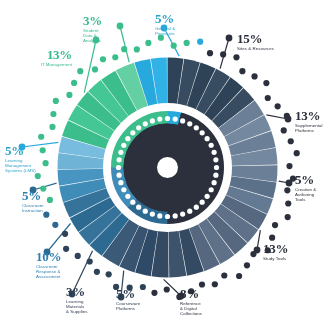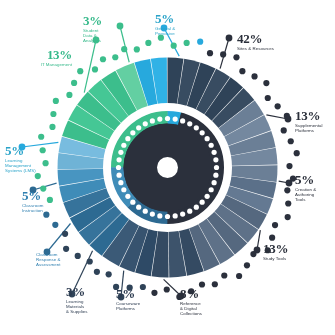--- a/index.html
+++ b/index.html
@@ -247,21 +247,21 @@
 Analytics</span>
   </div>
 
   <div class="lbl teal ta-l" style="left:155px;top:13px;width:45px;">
     <span class="pct">5%</span>
     <span class="nm">General &amp;
 Pervasive</span>
   </div>
 
   <div class="lbl dark ta-l" style="left:237px;top:33px;width:70px;">
-    <span class="pct">42%</span>
+    <span class="pct">15%</span>
     <span class="nm">Sites &amp; Resources</span>
   </div>
 
   <div class="lbl dark ta-l" style="left:295px;top:110px;width:44px;">
     <span class="pct">13%</span>
     <span class="nm">Supplemental
 Platforms</span>
   </div>
 
   <div class="lbl dark ta-l" style="left:295px;top:174px;width:42px;">
@@ -290,20 +290,21 @@
   </div>
 
   <div class="lbl navy ta-l" style="left:66px;top:286px;width:48px;">
     <span class="pct">3%</span>
     <span class="nm">Learning
 Materials
 &amp; Supplies</span>
   </div>
 
   <div class="lbl blue ta-l" style="left:36px;top:251px;width:52px;">
+    <span class="pct">10%</span>
     <span class="nm">Classroom
 Response &amp;
 Assessment</span>
   </div>
 
   <div class="lbl blue ta-l" style="left:22px;top:190px;width:48px;">
     <span class="pct">5%</span>
     <span class="nm">Classroom
 Instruction</span>
   </div>

